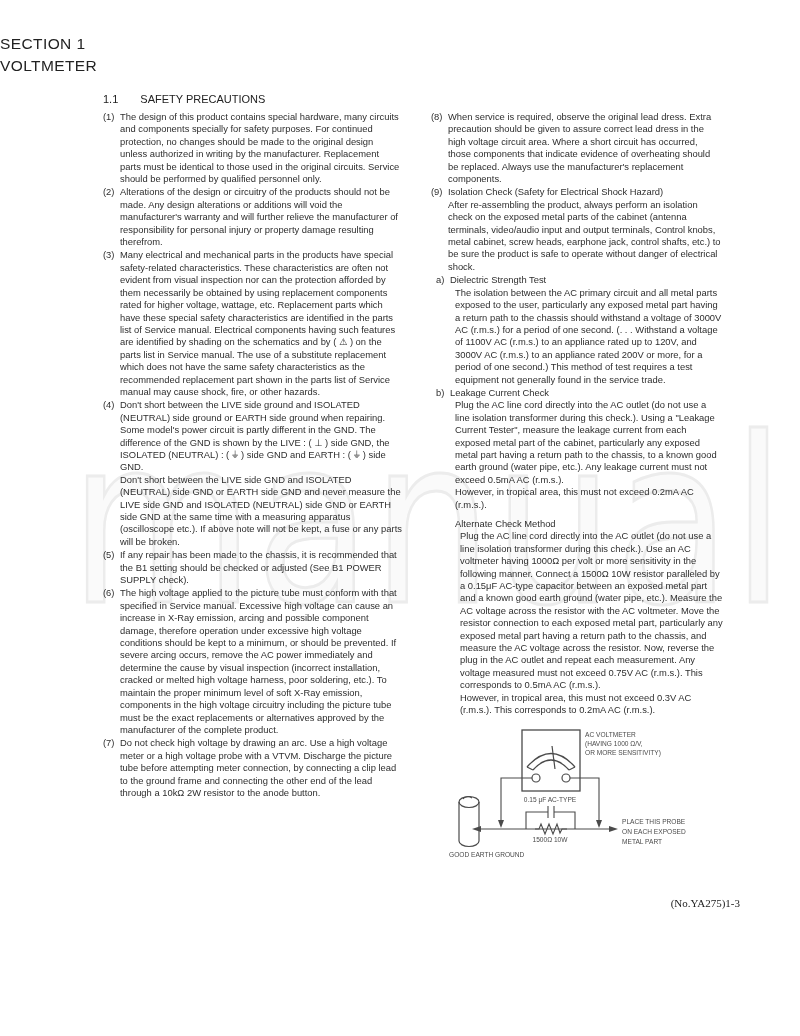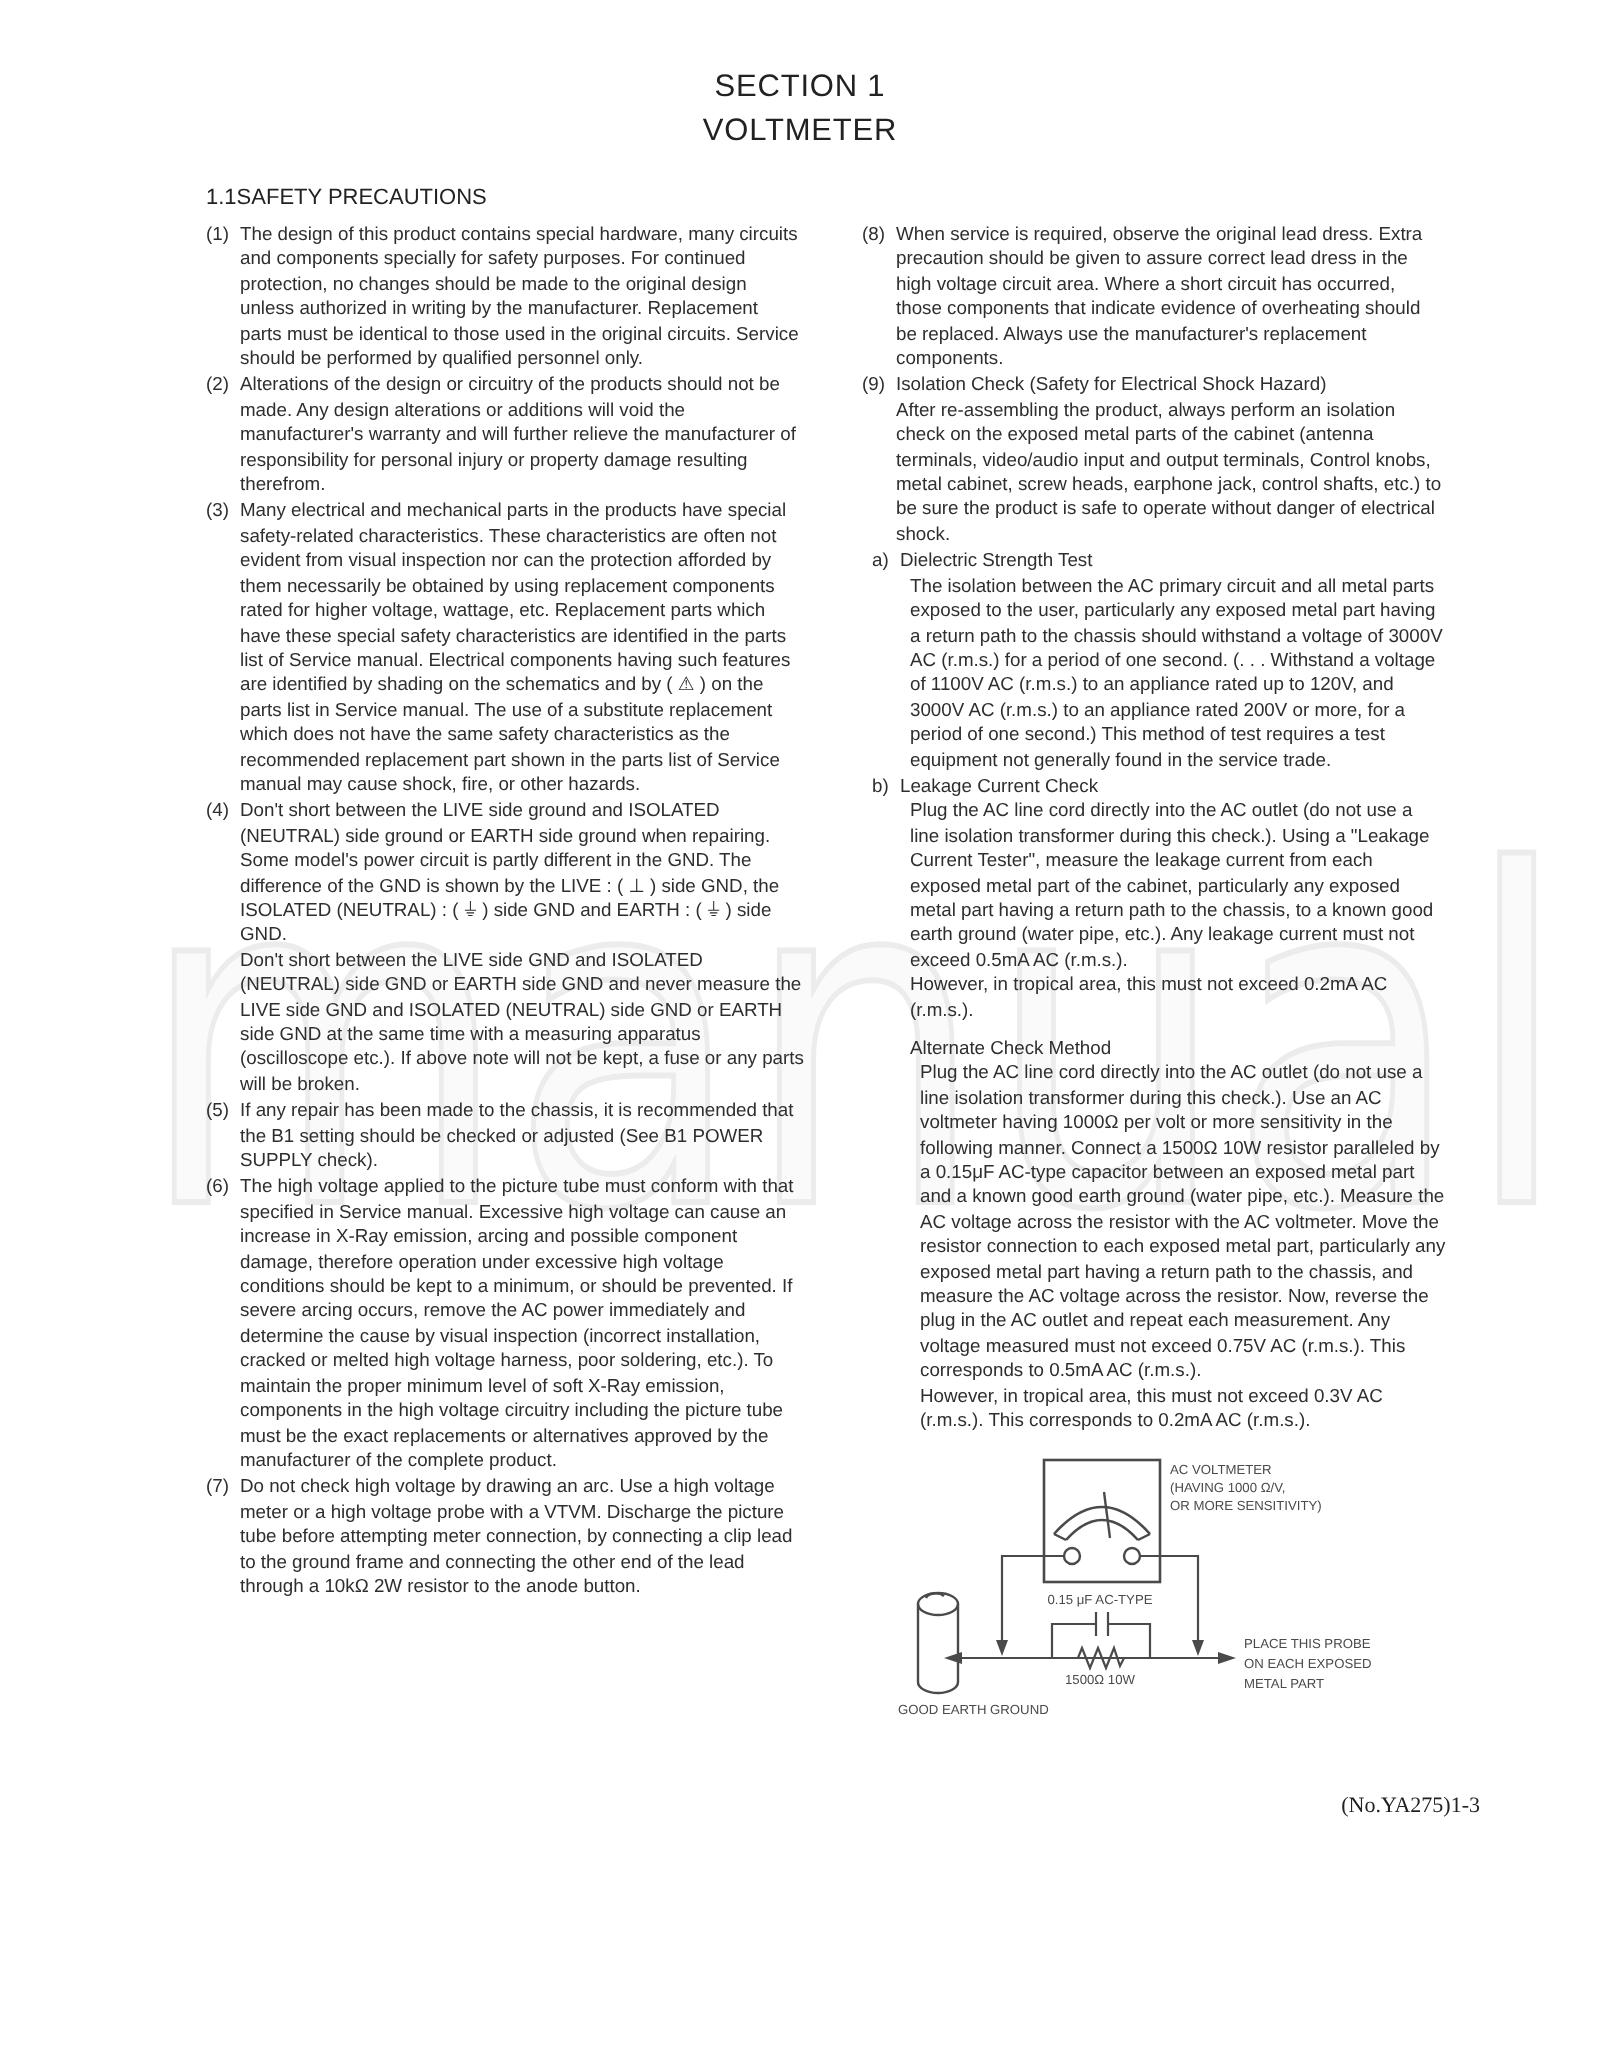--- a/index.html
+++ b/index.html
@@ -10,24 +10,24 @@
   .watermark{
     position:absolute;top:408px;left:70px;z-index:0;
     font-family:"DejaVu Sans",sans-serif;font-size:230px;font-weight:400;
     color:rgba(0,0,0,0.02);
     -webkit-text-stroke:3px #ececec;
     letter-spacing:2px;line-height:1;
     transform:scaleX(0.82);transform-origin:left center;
     user-select:none;pointer-events:none;
   }
   .content{position:relative;z-index:1;}
-  .title-block{position:absolute;top:33px;left:0;width:800px;text-align:center;}
+  .title-block{position:absolute;top:33px;left:0;width:800px;}
   .title-line{font-size:15.5px;letter-spacing:0.4px;color:#222;line-height:1.45;}
   .section-heading{position:absolute;top:93px;left:103px;font-size:11px;color:#222;}
-  .section-heading .hnum{margin-right:0;}
+  .section-heading .hnum{margin-right:22px;}
   .col{position:absolute;top:111px;font-size:9.4px;line-height:1.32;color:#2e2e2e;}
   .col-left{left:103px;width:299px;}
   .col-right{left:431px;width:292px;}
   .item{position:relative;padding-left:17px;margin-bottom:1px;}
   .item .num{position:absolute;left:0;top:0;}
   .item .txt{white-space:pre-line;display:block;}
   .sub{position:relative;margin-left:5px;padding-left:14px;margin-bottom:1px;}
   .sub .lbl{position:absolute;left:0;top:0;}
   .sub .sub-title{display:block;}
   .sub .sub-body{white-space:pre-line;display:block;margin-left:5px;}

